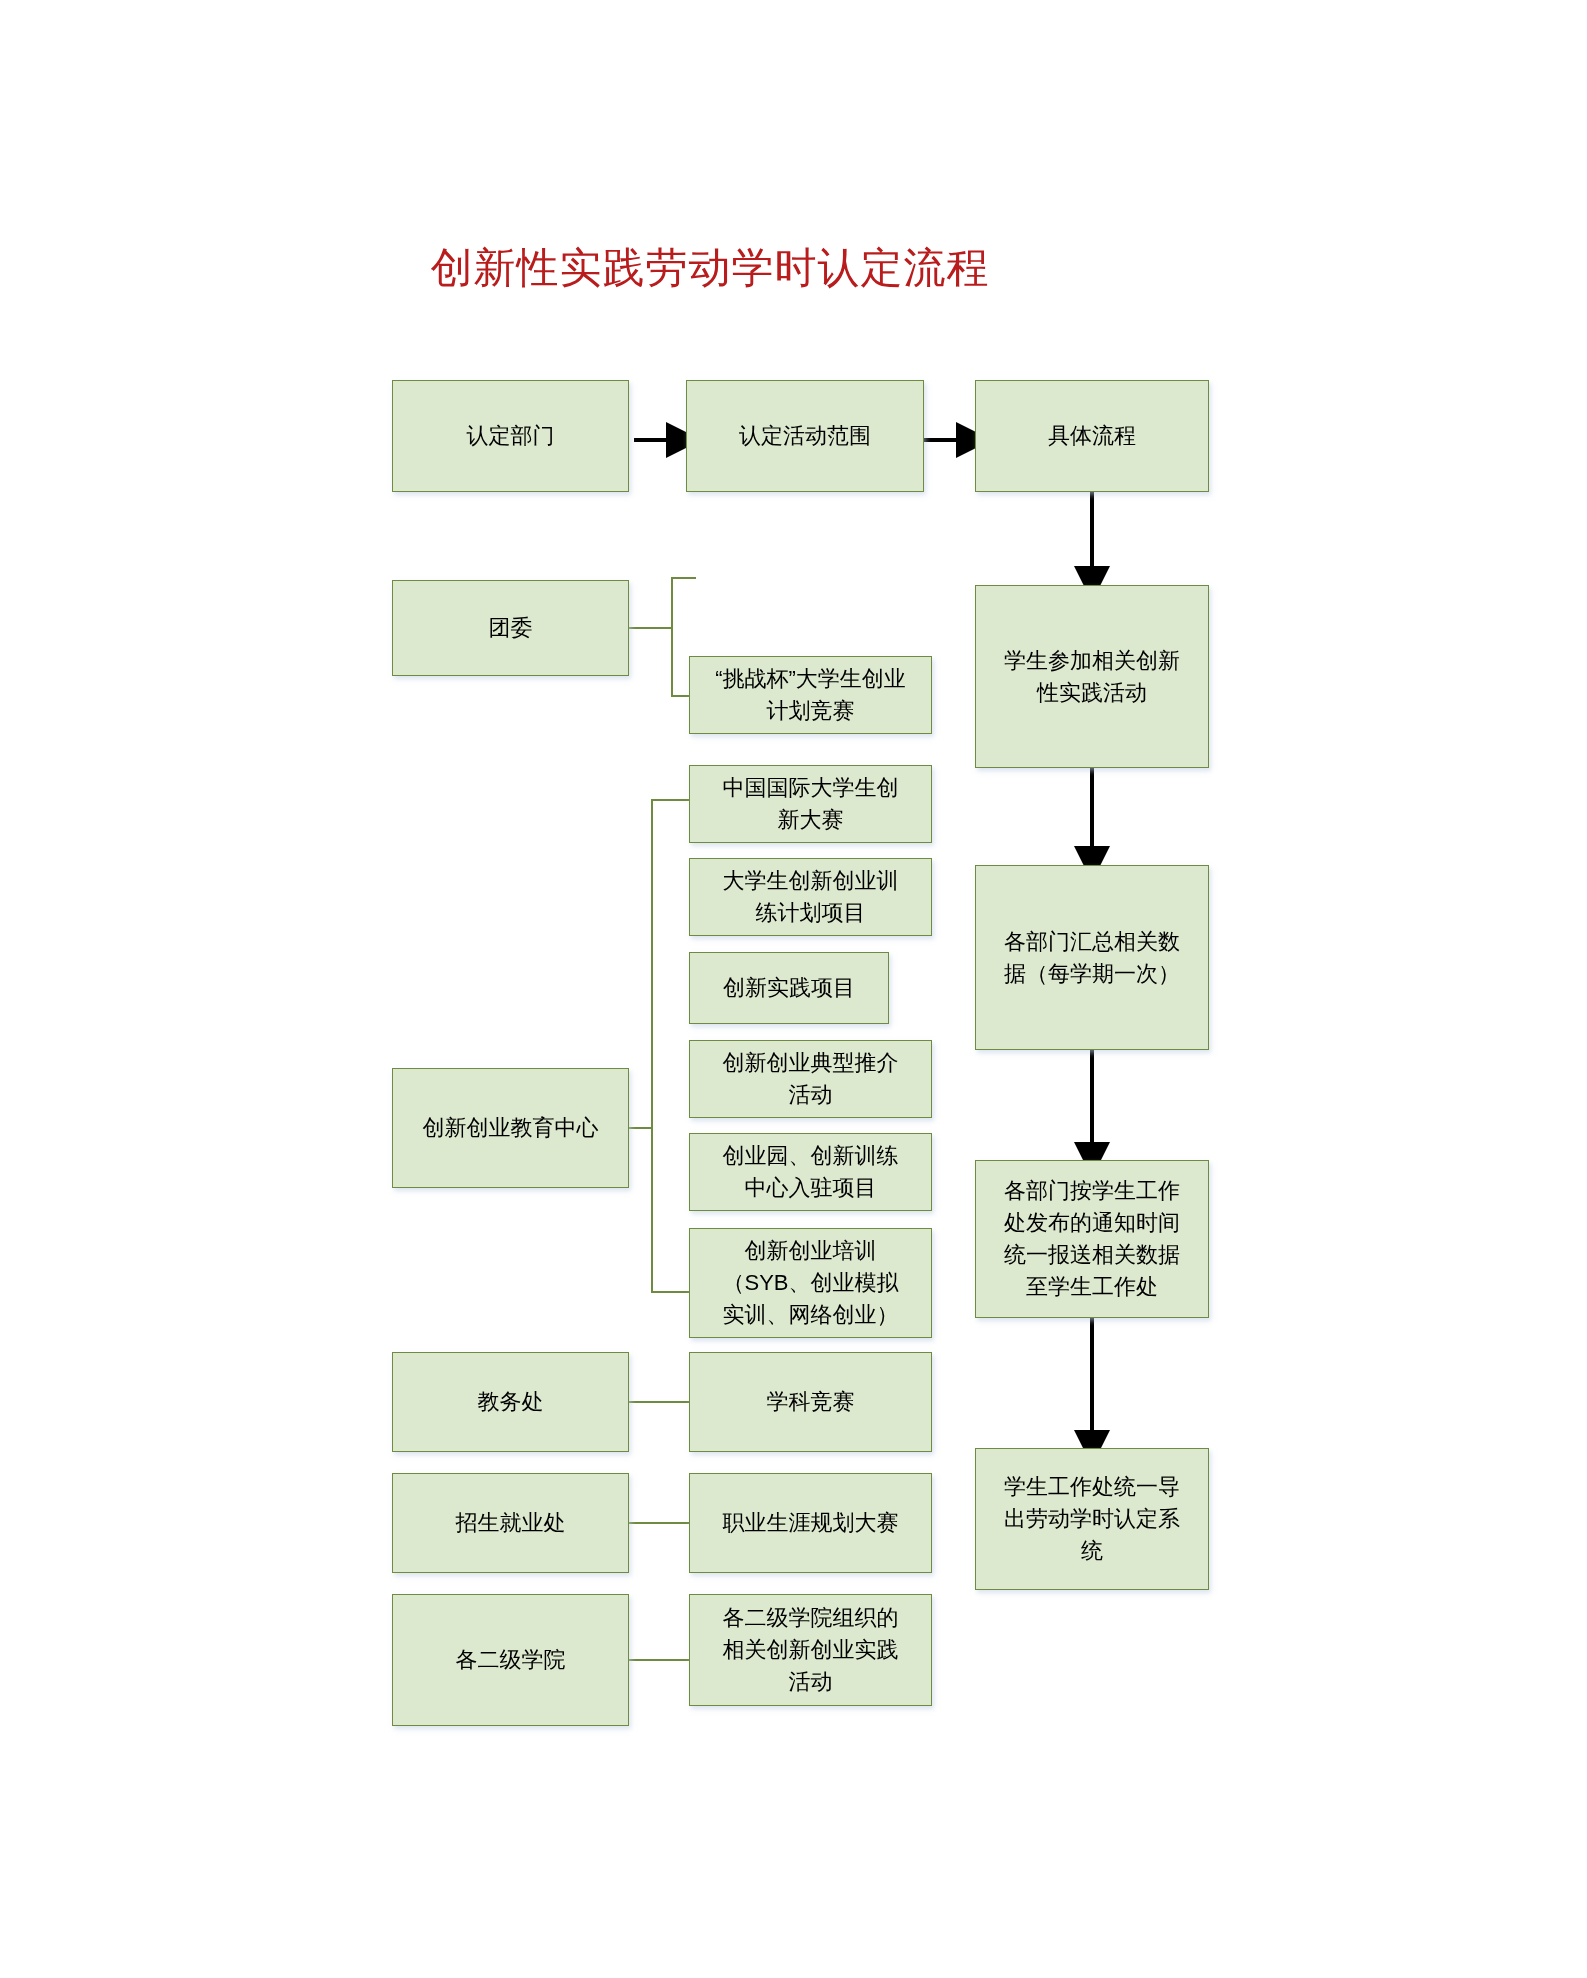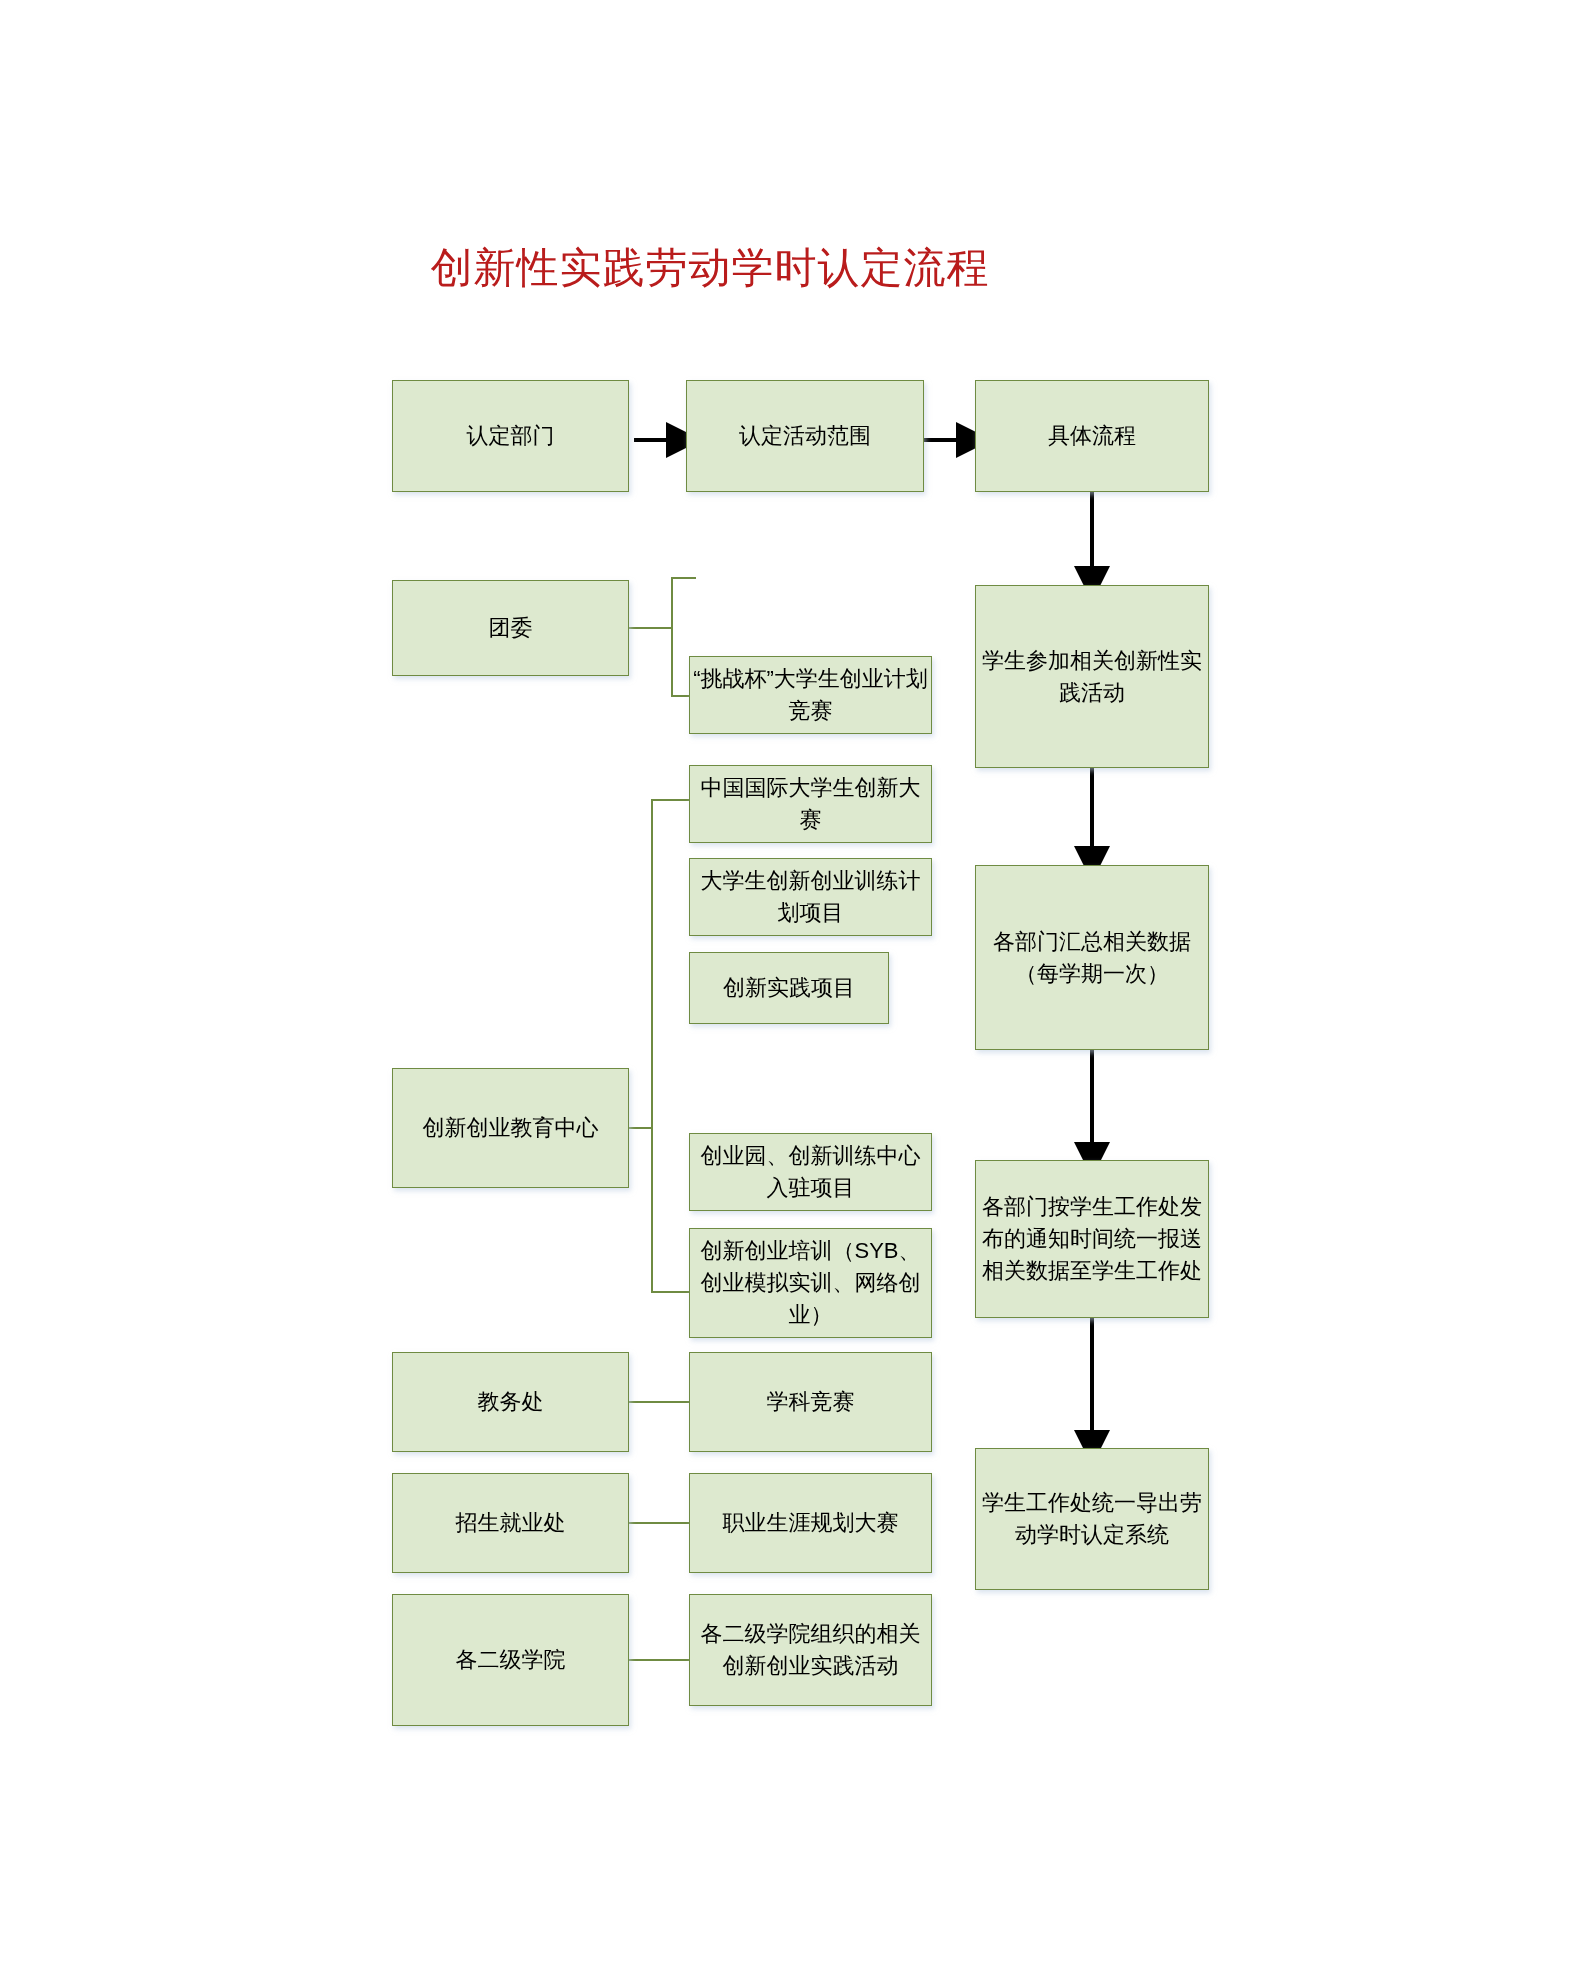--- a/index.html
+++ b/index.html
@@ -36,21 +36,21 @@
     box-sizing: border-box;
     background: #dde9cf;
     border: 1.5px solid #6f8b42;
     display: flex;
     align-items: center;
     justify-content: center;
     text-align: center;
     color: #000000;
     font-size: 22px;
     line-height: 1.45;
-    padding: 2px 0;
+    padding: 2px 22px;
     box-shadow: 2px 3px 5px rgba(190, 205, 225, 0.55);
   }
   .node span { display: block; width: 100%; }
   #connectors {
     position: absolute;
     left: 0;
     top: 0;
     width: 1587px;
     height: 1978px;
     pointer-events: none;
@@ -119,20 +119,23 @@
 
   <div class="node" style="left:689px; top:765px; width:243px; height:78px;">
     <span>中国国际大学生创新大赛</span>
   </div>
   <div class="node" style="left:689px; top:858px; width:243px; height:78px;">
     <span>大学生创新创业训练计划项目</span>
   </div>
   <div class="node" style="left:689px; top:952px; width:200px; height:72px;">
     <span>创新实践项目</span>
   </div>
+  <div class="node" style="left:689px; top:1040px; width:243px; height:78px;">
+    <span>创新创业典型推介活动</span>
+  </div>
   <div class="node" style="left:689px; top:1133px; width:243px; height:78px;">
     <span>创业园、创新训练中心入驻项目</span>
   </div>
   <div class="node" style="left:689px; top:1228px; width:243px; height:110px;">
     <span>创新创业培训（SYB、创业模拟实训、网络创业）</span>
   </div>
 
   <div class="node" style="left:689px; top:1352px; width:243px; height:100px;">
     <span>学科竞赛</span>
   </div>

